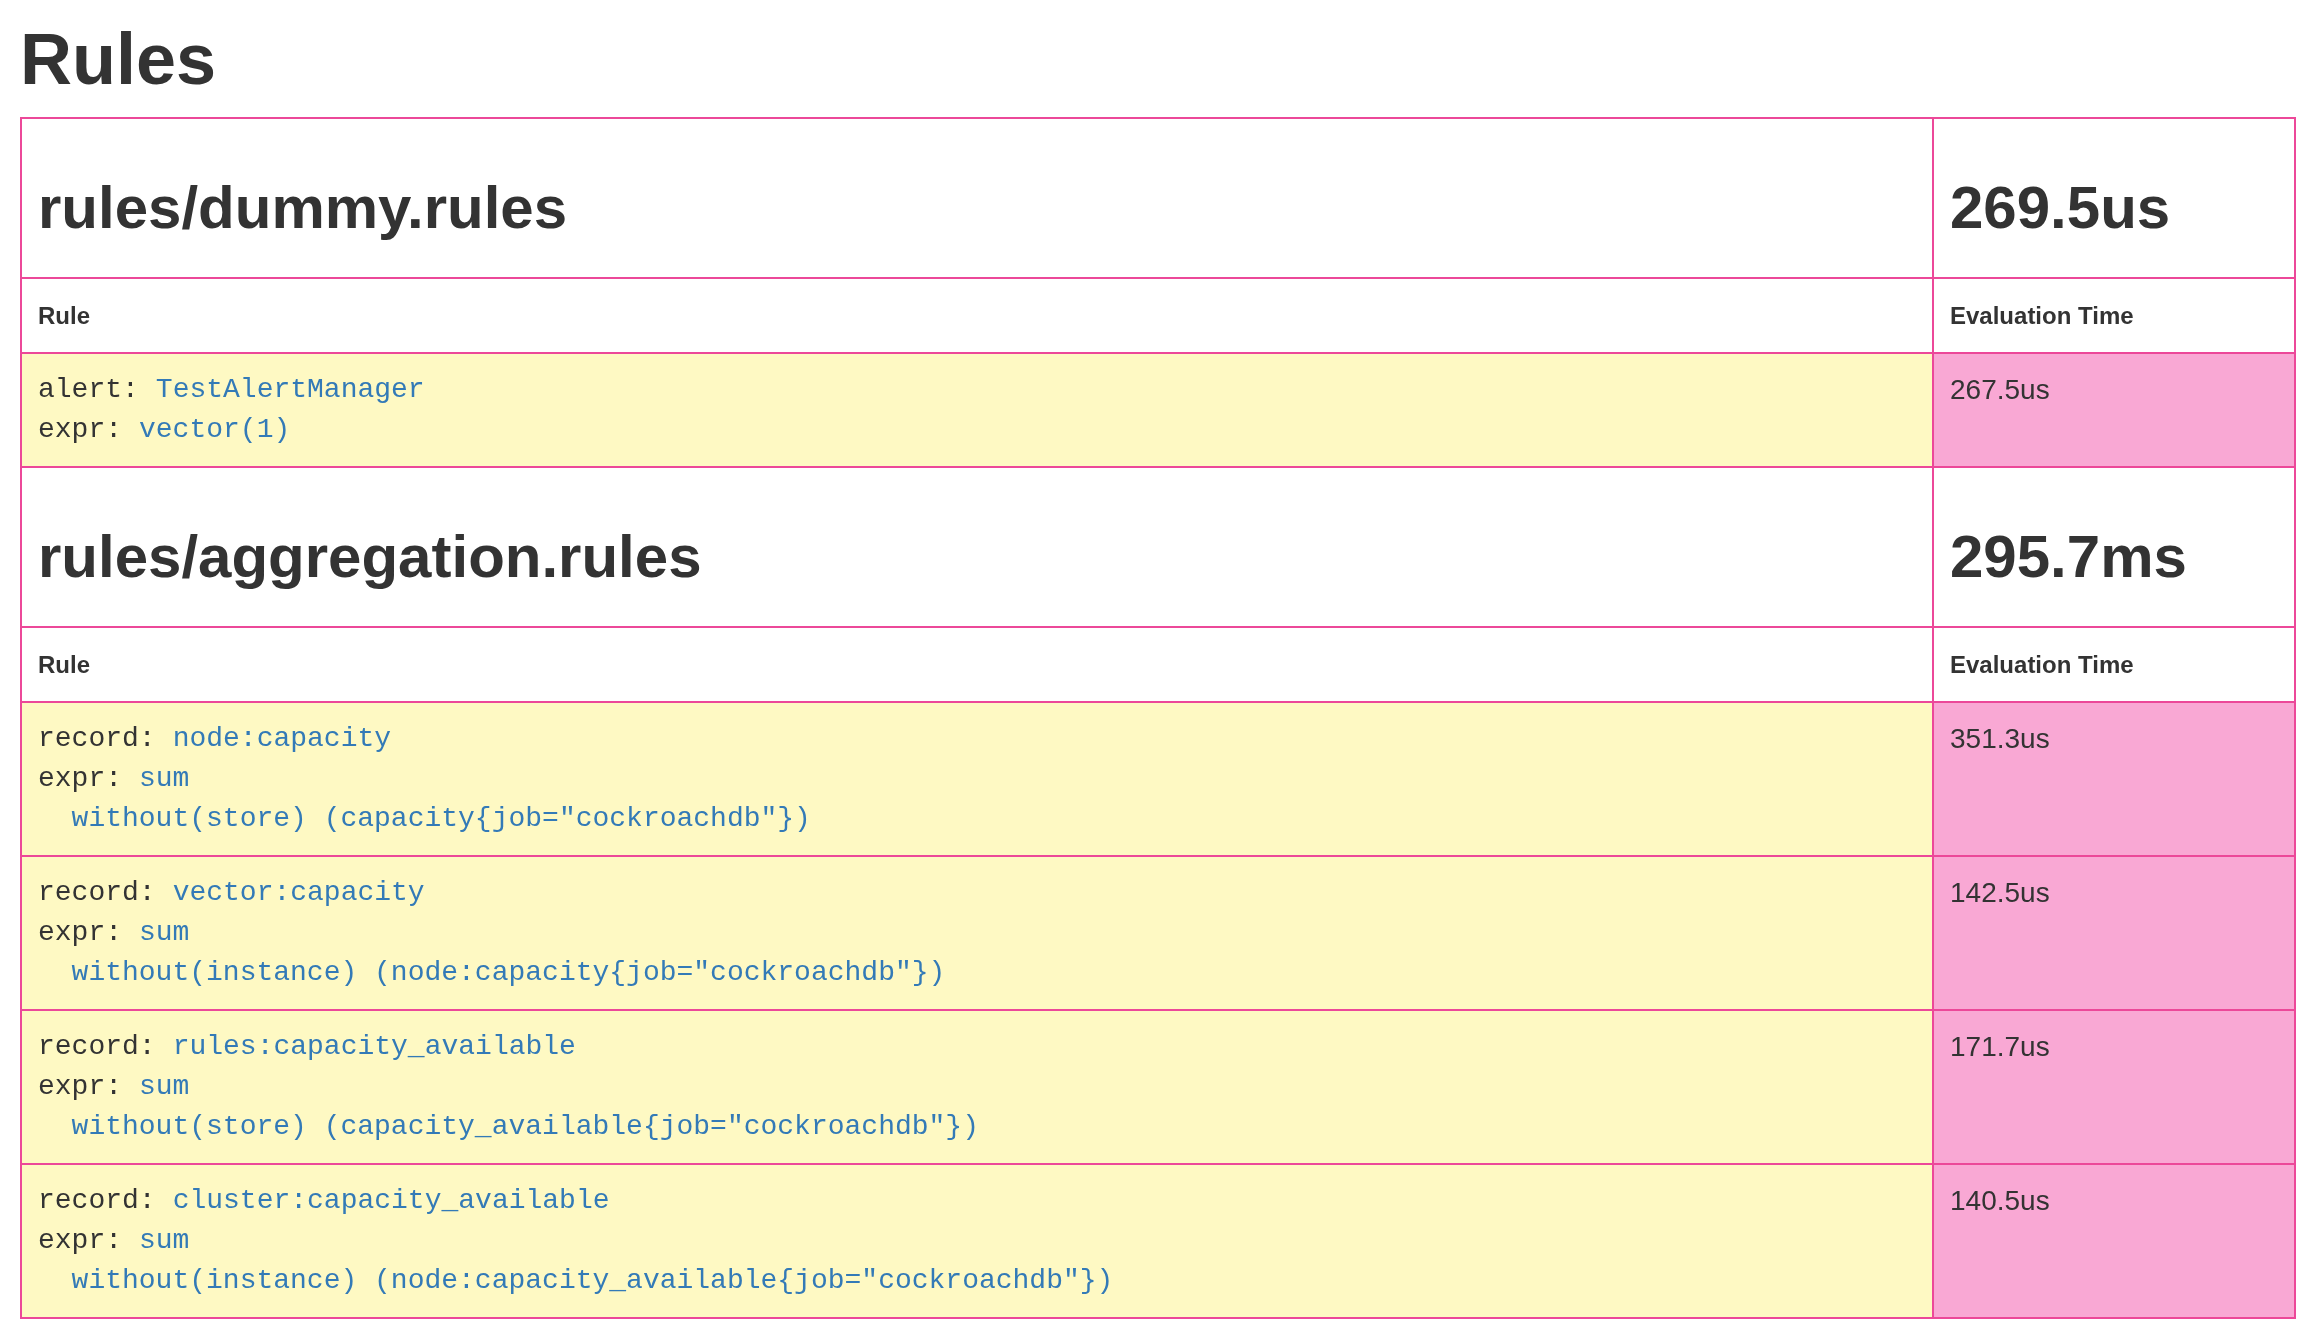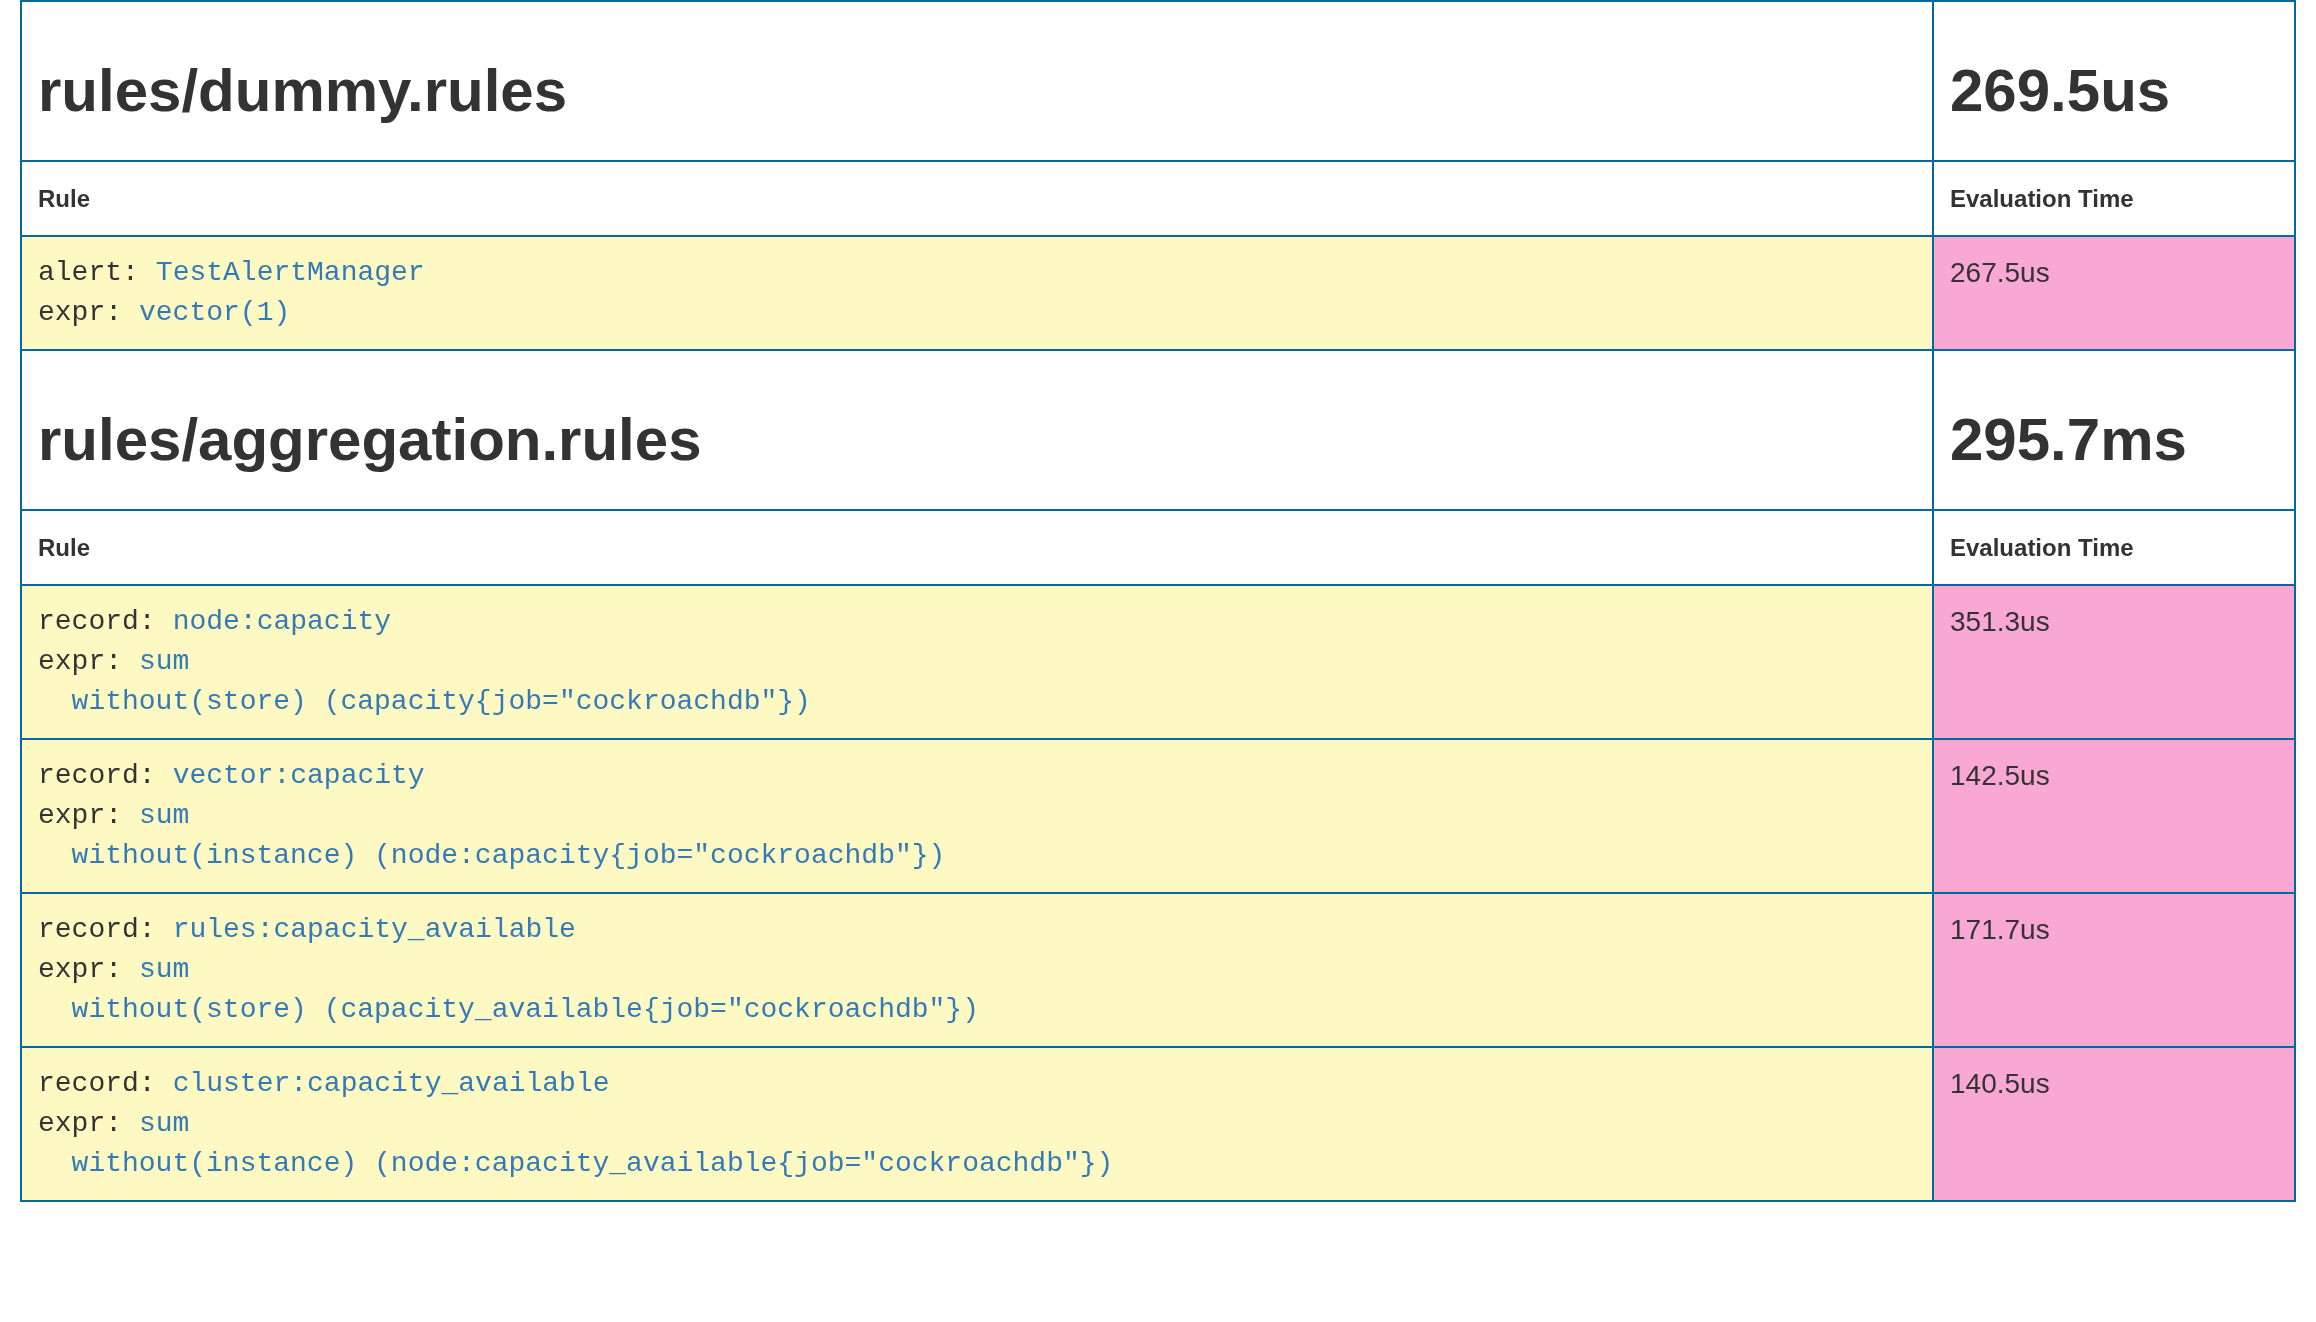--- a/index.html
+++ b/index.html
@@ -23,21 +23,21 @@
     font-weight: 700;
     margin: 20px 0 18px 0;
     color: #333333;
   }
   table.rules-table {
     width: 100%;
     border-collapse: collapse;
     table-layout: fixed;
   }
   table.rules-table td {
-    border: 2px solid #0369a1;
+    border: 2px solid #ec4899;
     vertical-align: top;
     padding: 16px;
     font-size: 28px;
     line-height: 40px;
     color: #333333;
   }
   td.eval-col {
     width: 328px;
     margin-left: 20px;
   }
@@ -75,20 +75,21 @@
   }
   td.rule-eval-cell {
     background: #f9a8d4;
     font-size: 28px;
   }
 </style>
 </head>
 <body>
 
 <div class="container">
+  <h1 class="page-title">Rules</h1>
   <table class="rules-table">
     <tbody id="rules-body">
   <tr>
     <td class="group-file-cell">
       <h2>rules/dummy.rules</h2>
     </td>
     <td class="group-time-cell eval-col">
       <h2>269.5us</h2>
     </td>
   </tr>

